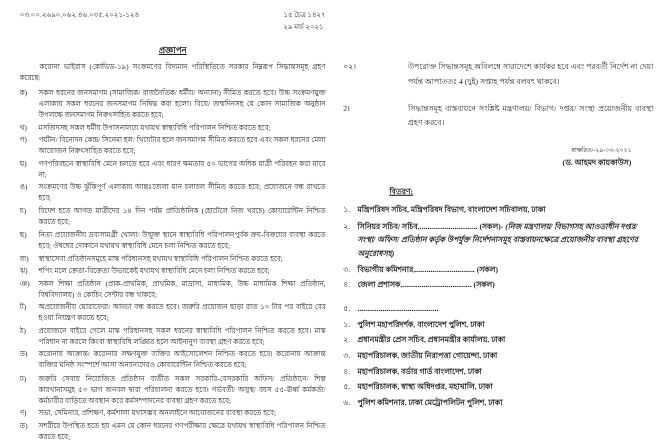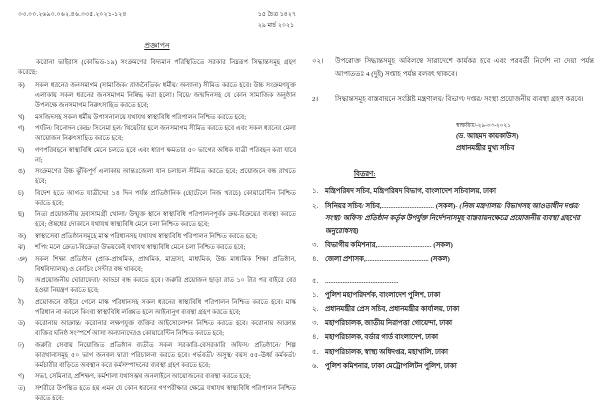--- a/index.html
+++ b/index.html
@@ -11,32 +11,32 @@
   .page { position:absolute; top:0; }
   .page-1 { left:18px; top:8px; width:278px; font-size:6.5px; line-height:10px; }
   .page-2 { left:312px; top:55px; width:282px; font-size:7px;  line-height:12.6px; }
 
   
   .ref-row { display:flex; justify-content:space-between; align-items:flex-start;
              font-size:6.3px; line-height:11px; }
   .memo-no { letter-spacing:0.1px; }
   .dates { text-align:left; }
   .dates div { white-space:nowrap; }
-  .doc-title { text-align:center; font-size:7.8px; font-weight:normal;
+  .doc-title { text-align:center; font-size:7.8px; font-weight:bold;
                text-decoration:underline; margin:11px 0 6px 0; }
   .intro { margin:0 0 3px 0; text-indent:18px; text-align:justify; }
   .ditem { display:flex; margin-bottom:1.5px; }
   .dlabel { flex:0 0 17px; }
   .dtext { flex:1; text-align:justify; }
 
   
-  .para { display:flex; margin-bottom:13px; }
+  .para { display:flex; margin-bottom:13px;gap:36px; }
   .plabel { flex:0 0 23px; }
   .ptext { flex:1; text-align:justify; }
-  .signature { width:118px; margin:15px 20px 0 auto; text-align:left; }
+  .signature { width:118px; margin:15px 20px 0 auto; text-align:right; }
   .signed-line { font-size:5.6px; line-height:9px; }
   .signer { font-weight:bold; font-size:7px; line-height:12.5px; }
   .listhead { font-weight:bold; text-decoration:underline; margin:13px 0 5px 2px;padding-left:40px; }
   .litem { display:flex; margin-bottom:1.6px; }
   .lno { flex:0 0 13px; }
   .ltext { flex:1;font-weight:bold; }
   .lnote { font-style:italic; }
   .litem-gap { margin-top:9px; }
 </style>
 </head>
@@ -145,21 +145,20 @@
       <span class="ptext">উপরোক্ত সিদ্ধান্তসমূহ অবিলম্বে সারাদেশে কার্যকর হবে এবং পরবর্তী নির্দেশ না দেয়া পর্যন্ত আপাততঃ 4 (দুই) সপ্তাহ পর্যন্ত বলবৎ থাকবে।</span>
     </div>
     <div class="para">
       <span class="plabel">2।</span>
       <span class="ptext">সিদ্ধান্তসমূহ বাস্তবায়নে সংশ্লিষ্ট মন্ত্রণালয়/ বিভাগ/ দপ্তর/ সংস্থা প্রয়োজনীয় ব্যবস্থা গ্রহণ করবে।</span>
     </div>
 
     <div class="signature">
       <div class="signed-line">স্বাক্ষরিত/-২৯-০৩-২০২১</div>
       <div class="signer">(ড. আহমদ কায়কাউস)</div>
-      <div class="signer">প্রধানমন্ত্রীর মুখ্য সচিব</div>
     </div>
 
     <div class="listhead">বিতরণ:</div>
     <div>
 
         <div class="litem">
           <span class="lno">১.</span>
           <span class="ltext"><span>মন্ত্রিপরিষদ সচিব, মন্ত্রিপরিষদ বিভাগ, বাংলাদেশ সচিবালয়, ঢাকা</span><span class="lnote"></span></span>
         </div>
 

